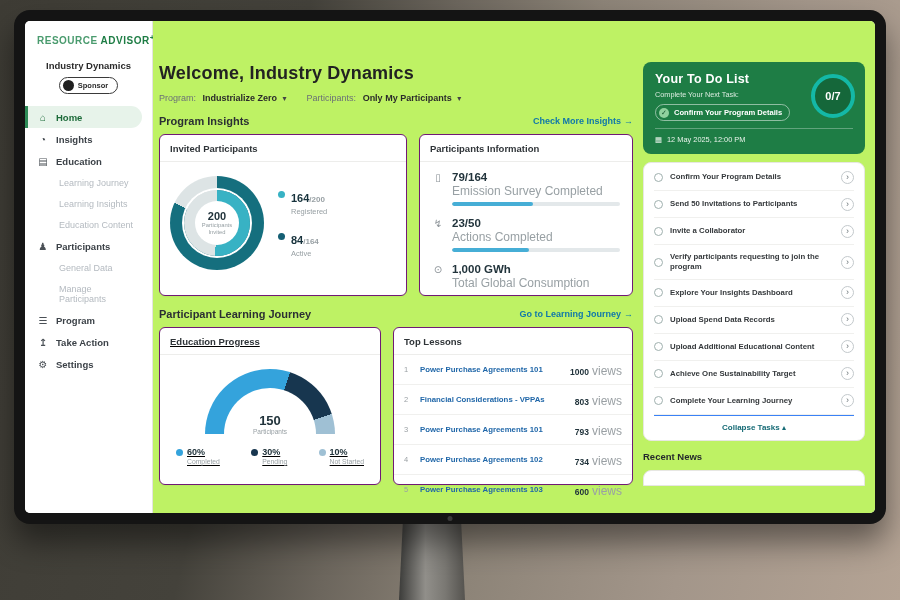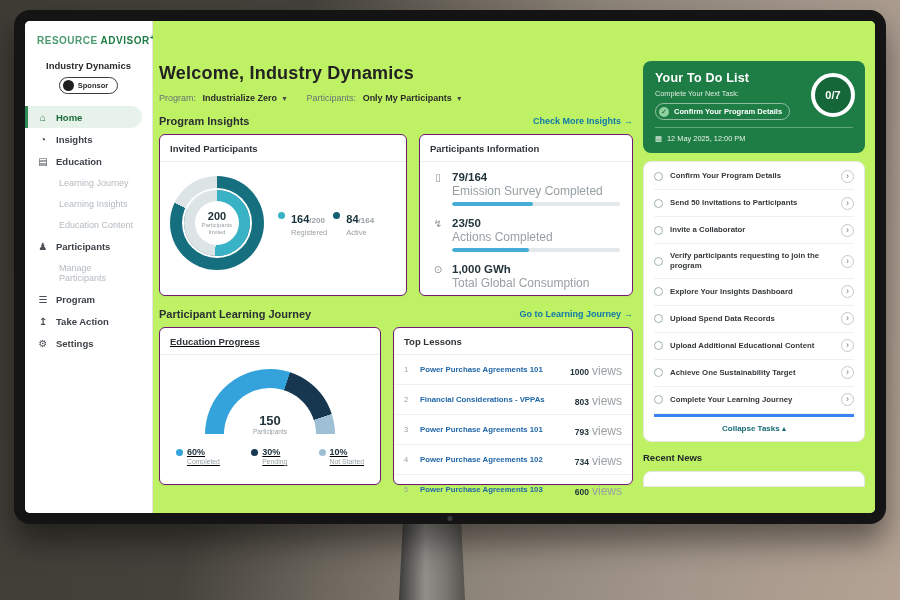--- a/index.html
+++ b/index.html
@@ -61,21 +61,21 @@
   .card-title { font-size:9.5px; font-weight:bold; color:#2f3438; padding:8px 10px 7px; border-bottom:1px solid #ededeb; }
 
   
   .card-invited { width:248px; height:162px; }
   .invited-body { display:flex; align-items:center; gap:14px; padding:14px 10px; }
   .donut { width:94px; height:94px; border-radius:50%; position:relative; flex:none; }
   .donut-inner-ring { position:absolute; inset:14px; border-radius:50%; box-shadow:0 0 0 2px #fff; }
   .donut-hole { position:absolute; inset:25px; border-radius:50%; background:#fff; display:flex; flex-direction:column; align-items:center; justify-content:center; text-align:center; }
   .donut-hole .dv { font-size:11px; font-weight:bold; color:#22343c; }
   .donut-hole .dl { font-size:5.8px; color:#97a0a4; line-height:1.2; width:34px; }
-  .legend-col { display:flex; gap:6px; }
+  .legend-col { display:flex; flex-direction:column; gap:14px; }
   .legend-item { display:flex; gap:6px; align-items:flex-start; }
   .dot { width:7px; height:7px; border-radius:50%; margin-top:3px; flex:none; }
   .lv { font-size:11px; font-weight:bold; color:#17323c; }
   .ls { font-size:8px; color:#98a0a4; font-weight:600; }
   .ll { font-size:7.5px; color:#98a0a4; margin-top:1px; }
 
   
   .card-info { width:214px; height:162px; }
   .info-body { padding:9px 12px; display:flex; flex-direction:column; gap:11px; }
   .stat { display:flex; gap:8px; }
@@ -112,29 +112,29 @@
   
   .todo-col { flex:1; display:flex; flex-direction:column; gap:8px; overflow:hidden; }
   .todo-head { position:relative; background:#1e7d45; border-radius:8px; padding:10px 12px; color:#fff; flex:none; }
   .todo-title { font-size:12.5px; font-weight:bold; letter-spacing:.2px; }
   .todo-sub { font-size:7.3px; color:#d9ead e0; color:#d9eade; margin-top:4px; }
   .todo-chip { margin-top:5px; width:fit-content; max-width:150px; display:flex; align-items:center; gap:5px;
     border:1px solid rgba(255,255,255,.5); border-radius:10px; padding:2.5px 7px 2.5px 3px; font-size:7.6px; font-weight:bold; }
   .chip-check { width:10px; height:10px; border-radius:50%; background:#8fd19e; color:#14532d; font-size:7px; display:flex; align-items:center; justify-content:center; flex:none; }
   .todo-date { margin-top:7px; padding-top:6px; border-top:1px solid rgba(255,255,255,.3); font-size:7.4px; display:flex; align-items:center; gap:5px; color:#e8f3ea; }
   .todo-badge { position:absolute; right:10px; top:12px; width:44px; height:44px; border-radius:50%;
-    background:#15673a; border:4px solid #ffffff; display:flex; align-items:center; justify-content:center;
+    background:#15673a; border:4px solid #14b8a6; display:flex; align-items:center; justify-content:center;
     font-size:11px; font-weight:bold; color:#fff; }
   .tasks-card { background:#fff; border:1px solid #e7e7e2; border-radius:8px; padding:1px 10px 2px; flex:none; }
   .task { display:flex; align-items:center; gap:7px; padding:6.5px 0; border-bottom:1px solid #f0f0ee; cursor:pointer; }
   .task:last-of-type { border-bottom:none; }
   .task-circle { width:9px; height:9px; border-radius:50%; border:1.4px solid #9fb0ae; flex:none; }
   .task-label { flex:1; font-size:7.8px; font-weight:600; color:#35393c; line-height:1.3; }
   .task-chev { width:13px; height:13px; border-radius:50%; border:1px solid #c3c9cc; color:#6b7478; font-size:9px; line-height:11px; text-align:center; flex:none; }
-  .collapse-row { text-align:center; padding:7px 0 6px; font-size:8px; font-weight:bold; color:#156a75; border-top:3px solid #3b82f6; cursor:pointer; }
+  .collapse-row { text-align:center; padding:7px 0 6px; font-size:8px; font-weight:bold; color:#156a75; border-top:1px solid #3b82f6; cursor:pointer; }
   .news-title { font-size:9.5px; font-weight:bold; color:#25292c; margin-top:2px; }
   .news-card { background:#fff; border:1px solid #e7e7e2; border-radius:8px 8px 0 0; flex:1; min-height:16px; }
 </style>
 </head>
 <body>
 
 <div class="stage">
   <div class="stand"></div>
   <div class="monitor">
     <div class="screen">
@@ -169,20 +169,23 @@
             <span>Learning Insights</span>
           </div>
           <div class="nav-item sub">
             <span>Education Content</span>
           </div>
           <div class="nav-item">
             <span class="nav-icon">♟</span>
             <span>Participants</span>
           </div>
           <div class="nav-item sub">
+            <span>General Data</span>
+          </div>
+          <div class="nav-item sub">
             <span>Manage Participants</span>
           </div>
           <div class="nav-item">
             <span class="nav-icon">☰</span>
             <span>Program</span>
           </div>
           <div class="nav-item">
             <span class="nav-icon">↥</span>
             <span>Take Action</span>
           </div>

